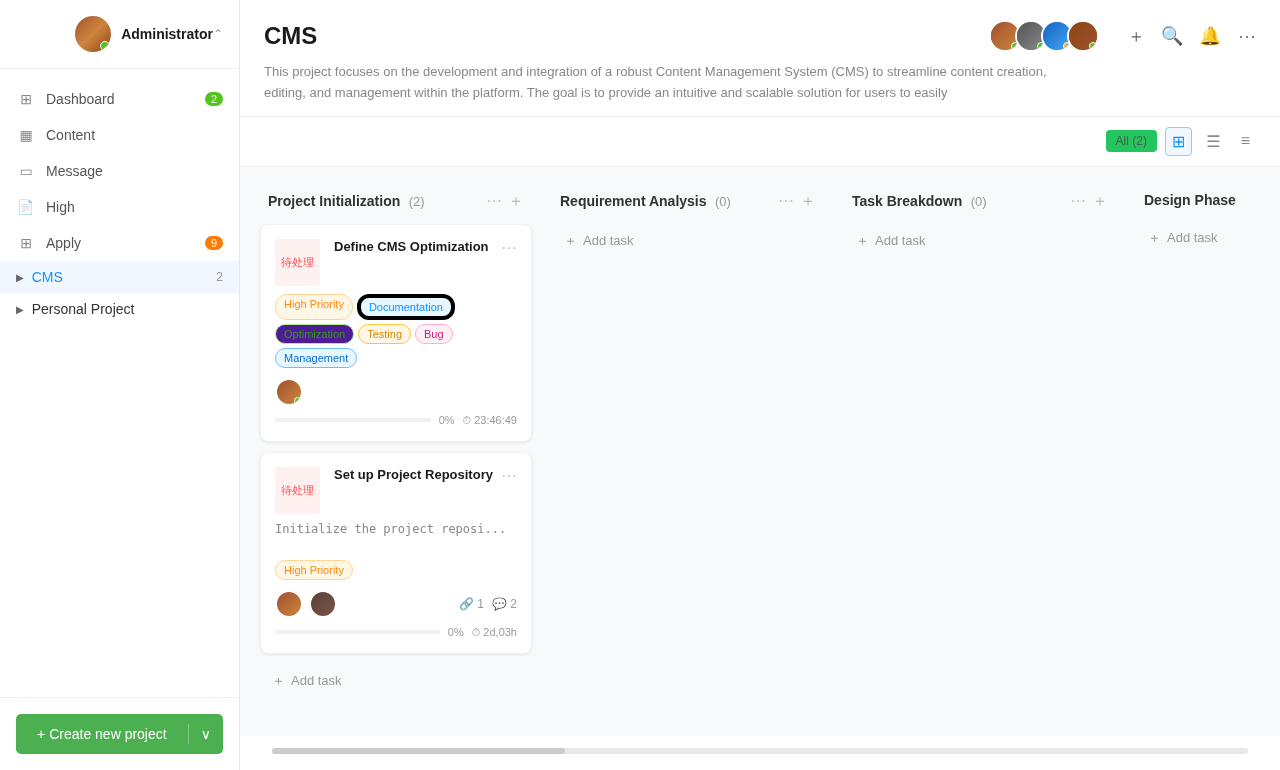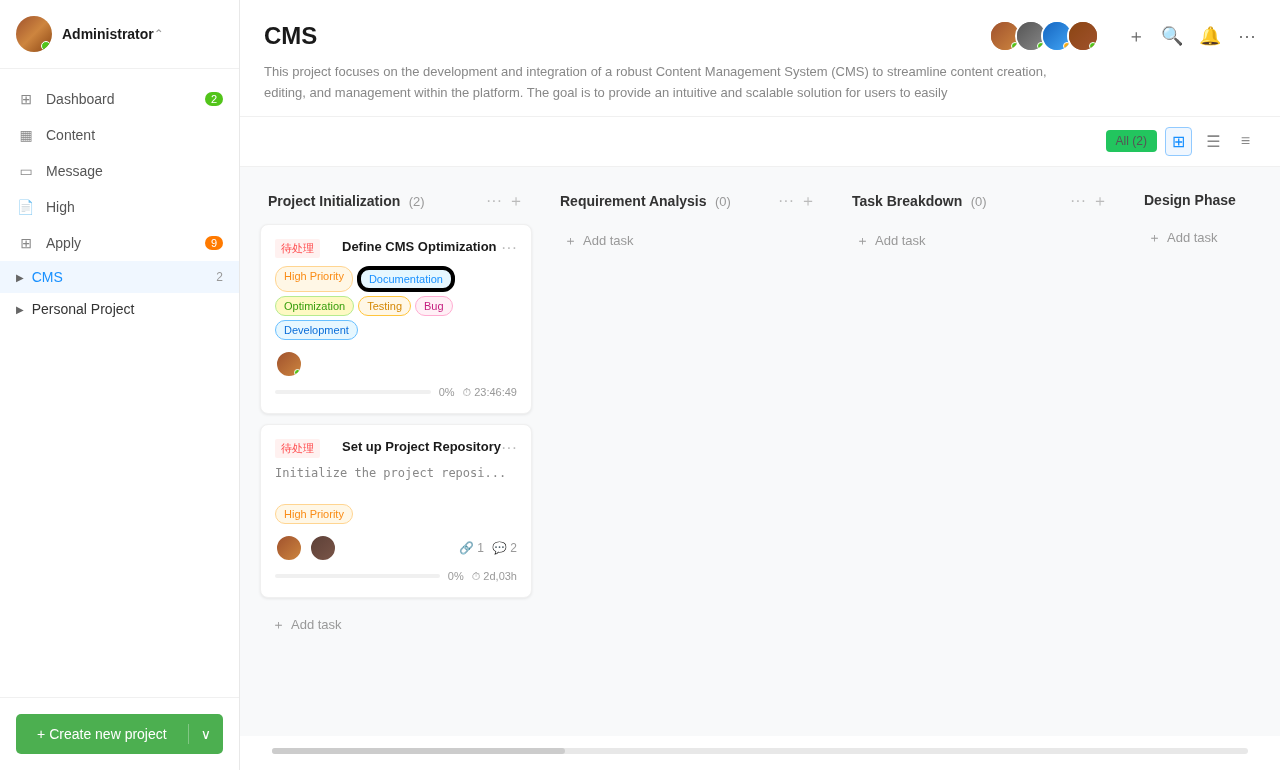--- a/index.html
+++ b/index.html
@@ -1,20 +1,20 @@
 <!DOCTYPE html>
 <html><head>
   <meta charset="utf-8">
   <style>
     * { box-sizing: border-box; margin: 0; padding: 0; }
     body { font-family: -apple-system, BlinkMacSystemFont, 'Segoe UI', sans-serif; background: #f5f5f5; display: flex; height: 770px; overflow: hidden; }
 
     
     .sidebar { width: 240px; background: #fff; border-right: 1px solid #e8e8e8; display: flex; flex-direction: column; padding: 0; flex-shrink: 0; }
-    .sidebar-header { padding: 16px; display: flex; align-items: center; justify-content: flex-start; border-bottom: 1px solid #f0f0f0; }
+    .sidebar-header { padding: 16px; display: flex; align-items: center; justify-content: flex-end; border-bottom: 1px solid #f0f0f0; }
     .sidebar-avatar { width: 36px; height: 36px; border-radius: 50%; background: #8b4513; overflow: hidden; position: relative; }
     .sidebar-avatar::after { content: ''; position: absolute; bottom: 1px; right: 1px; width: 8px; height: 8px; background: #52c41a; border-radius: 50%; border: 1px solid #fff; }
     .sidebar-avatar-img { width: 100%; height: 100%; background: linear-gradient(135deg, #a0522d 0%, #cd853f 50%, #8b4513 100%); }
     .sidebar-user { display: flex; align-items: center; gap: 10px; }
     .sidebar-username { font-size: 14px; font-weight: 600; color: #1a1a1a; }
     .sidebar-chevron { color: #999; font-size: 12px; cursor: pointer; }
     .sidebar-nav { padding: 12px 0; flex: 1; }
     .nav-item { display: flex; align-items: center; padding: 10px 16px; cursor: pointer; color: #555; font-size: 14px; position: relative; }
     .nav-item .nav-icon { width: 20px; margin-right: 10px; display: flex; align-items: center; justify-content: center; color: #888; }
     .nav-badge { background: #52c41a; color: #fff; font-size: 11px; border-radius: 10px; padding: 1px 6px; margin-left: auto; }
@@ -56,29 +56,29 @@
     
     .kanban { display: flex; gap: 0; overflow-x: auto; flex: 1; padding: 16px; background: #f8f9fa; }
     .kanban-col { width: 280px; min-width: 280px; background: #f8f9fa; border-radius: 8px; margin-right: 12px; display: flex; flex-direction: column; justify-content: flex-end; }
     .kanban-col-header { display: flex; align-items: center; justify-content: space-between; padding: 8px 12px; }
     .col-title { font-size: 14px; font-weight: 600; color: #333; }
     .col-count { color: #999; font-size: 13px; margin-left: 4px; }
     .col-actions { display: flex; align-items: center; gap: 6px; color: #bbb; cursor: pointer; }
     .kanban-cards { flex: 1; overflow-y: auto; padding: 4px; }
     .card { background: #fff; border-radius: 8px; padding: 14px; margin-bottom: 10px; box-shadow: 0 1px 3px rgba(0,0,0,0.08); border: 1px solid #f0f0f0; }
     .card-header { display: flex; align-items: flex-start; justify-content: space-between; margin-bottom: 8px; }
-    .card-status { font-size: 11px; color: #ff4d4f; font-weight: 500; padding: 2px 6px; border-radius: 2px; background: #fff1f0; margin-right: 22px; }
+    .card-status { font-size: 11px; color: #ff4d4f; font-weight: 500; padding: 16px 6px; border-radius: 2px; background: #fff1f0; margin-right: 14px; }
     .card-title { font-size: 13px; font-weight: 600; color: #1a1a1a; flex: 1; }
     .card-menu { color: #bbb; cursor: pointer; font-size: 16px; }
     .card-desc { font-size: 12px; color: #888; margin-bottom: 24px; font-family: monospace; }
     .tags { display: flex; flex-wrap: wrap; gap: 4px; margin-bottom: 10px; }
     .tag { font-size: 11px; padding: 3px 8px; border-radius: 12px; font-weight: 500; }
     .tag-high { background: #fff7e6; color: #fa8c16; border: 1px solid #ffd591; }
     .tag-doc { background: #e6f7ff; color: #1890ff; border: 4px solid #000000; }
-    .tag-opt { background: #fef9c3; color: #389e0d; border: 1px solid #b7eb8f; }
+    .tag-opt { background: #4c1d95; color: #389e0d; border: 1px solid #b7eb8f; }
     .tag-test { background: #fff7e6; color: #d48806; border: 1px solid #ffc53d; }
     .tag-bug { background: #fff0f6; color: #c41d7f; border: 1px solid #ffadd2; }
     .tag-dev { background: #e6f7ff; color: #096dd9; border: 1px solid #69c0ff; }
     .card-avatar { width: 24px; height: 24px; border-radius: 50%; border: 2px solid #fff; margin-right: -6px; overflow: hidden; }
     .card-progress { display: flex; align-items: center; gap: 8px; margin-top: 8px; }
     .progress-bar { flex: 1; height: 4px; background: #f0f0f0; border-radius: 2px; }
     .progress-fill { height: 100%; background: #d9d9d9; border-radius: 2px; }
     .progress-text { font-size: 11px; color: #999; }
     .progress-time { font-size: 11px; color: #999; display: flex; align-items: center; gap: 3px; }
     .add-task { display: flex; align-items: center; gap: 6px; padding: 8px 12px; color: #999; font-size: 13px; cursor: pointer; border-radius: 6px; }
@@ -208,21 +208,21 @@
             <span class="card-status">待处理</span>
             <span class="card-title">Define CMS Optimization</span>
             <span class="card-menu">···</span>
           </div>
           <div class="tags">
             <span class="tag tag-high">High Priority</span>
             <span class="tag tag-doc">Documentation</span>
             <span class="tag tag-opt">Optimization</span>
             <span class="tag tag-test">Testing</span>
             <span class="tag tag-bug">Bug</span>
-            <span class="tag tag-dev">Development</span>
+            <span class="tag tag-dev">Management</span>
           </div>
           <div style="margin-bottom:8px;">
             <div class="card-avatar" style="display:inline-block;width:28px;height:28px;border-radius:50%;background:linear-gradient(135deg,#a0522d,#cd853f);position:relative;border:2px solid #fff;vertical-align:middle;">
               <div style="position:absolute;bottom:0;right:0;width:7px;height:7px;background:#52c41a;border-radius:50%;border:1px solid #fff;"></div>
             </div>
           </div>
           <div class="card-progress">
             <div class="progress-bar">
               <div class="progress-fill" style="width:0%"></div>
             </div>

